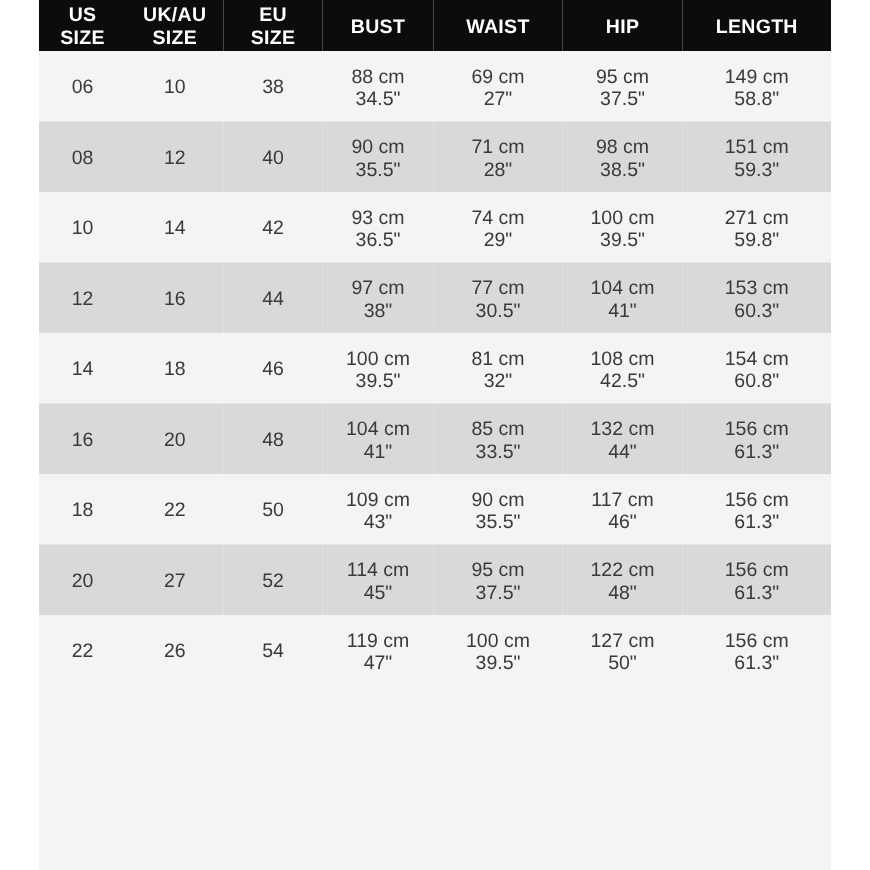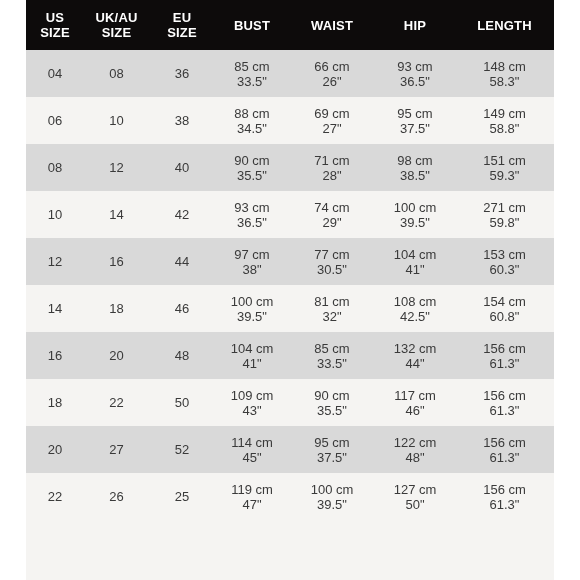--- a/index.html
+++ b/index.html
@@ -29,21 +29,21 @@
     border-collapse: collapse;
     table-layout: fixed;
   }
 
   table.size-table thead th {
     background: #0d0b0b;
     color: #ffffff;
     font-weight: bold;
     font-size: 13px;
     line-height: 15px;
-    height: 50px;
+    height: 34px;
     padding: 0;
     vertical-align: middle;
     text-align: center;
     letter-spacing: 0.2px;
   }
 
   table.size-table thead th .hdr-l1,
   table.size-table thead th .hdr-l2 {
     display: block;
   }
@@ -115,41 +115,20 @@
         </th>
         <th>
           <span class="hdr-l1">HIP</span>
         </th>
         <th>
           <span class="hdr-l1">LENGTH</span>
         </th>
       </tr>
     </thead>
     <tbody id="size-table-body">
-        <tr class="row-dark">
-          <td>04</td>
-          <td>08</td>
-          <td>36</td>
-          <td>
-            <span class="meas-cm">85 cm</span>
-            <span class="meas-in">33.5"</span>
-          </td>
-          <td>
-            <span class="meas-cm">66 cm</span>
-            <span class="meas-in">26"</span>
-          </td>
-          <td>
-            <span class="meas-cm">93 cm</span>
-            <span class="meas-in">36.5"</span>
-          </td>
-          <td>
-            <span class="meas-cm">148 cm</span>
-            <span class="meas-in">58.3"</span>
-          </td>
-        </tr>
         <tr class="row-light">
           <td>06</td>
           <td>10</td>
           <td>38</td>
           <td>
             <span class="meas-cm">88 cm</span>
             <span class="meas-in">34.5"</span>
           </td>
           <td>
             <span class="meas-cm">69 cm</span>
@@ -307,21 +286,21 @@
             <span class="meas-in">48"</span>
           </td>
           <td>
             <span class="meas-cm">156 cm</span>
             <span class="meas-in">61.3"</span>
           </td>
         </tr>
         <tr class="row-light">
           <td>22</td>
           <td>26</td>
-          <td>25</td>
+          <td>54</td>
           <td>
             <span class="meas-cm">119 cm</span>
             <span class="meas-in">47"</span>
           </td>
           <td>
             <span class="meas-cm">100 cm</span>
             <span class="meas-in">39.5"</span>
           </td>
           <td>
             <span class="meas-cm">127 cm</span>

